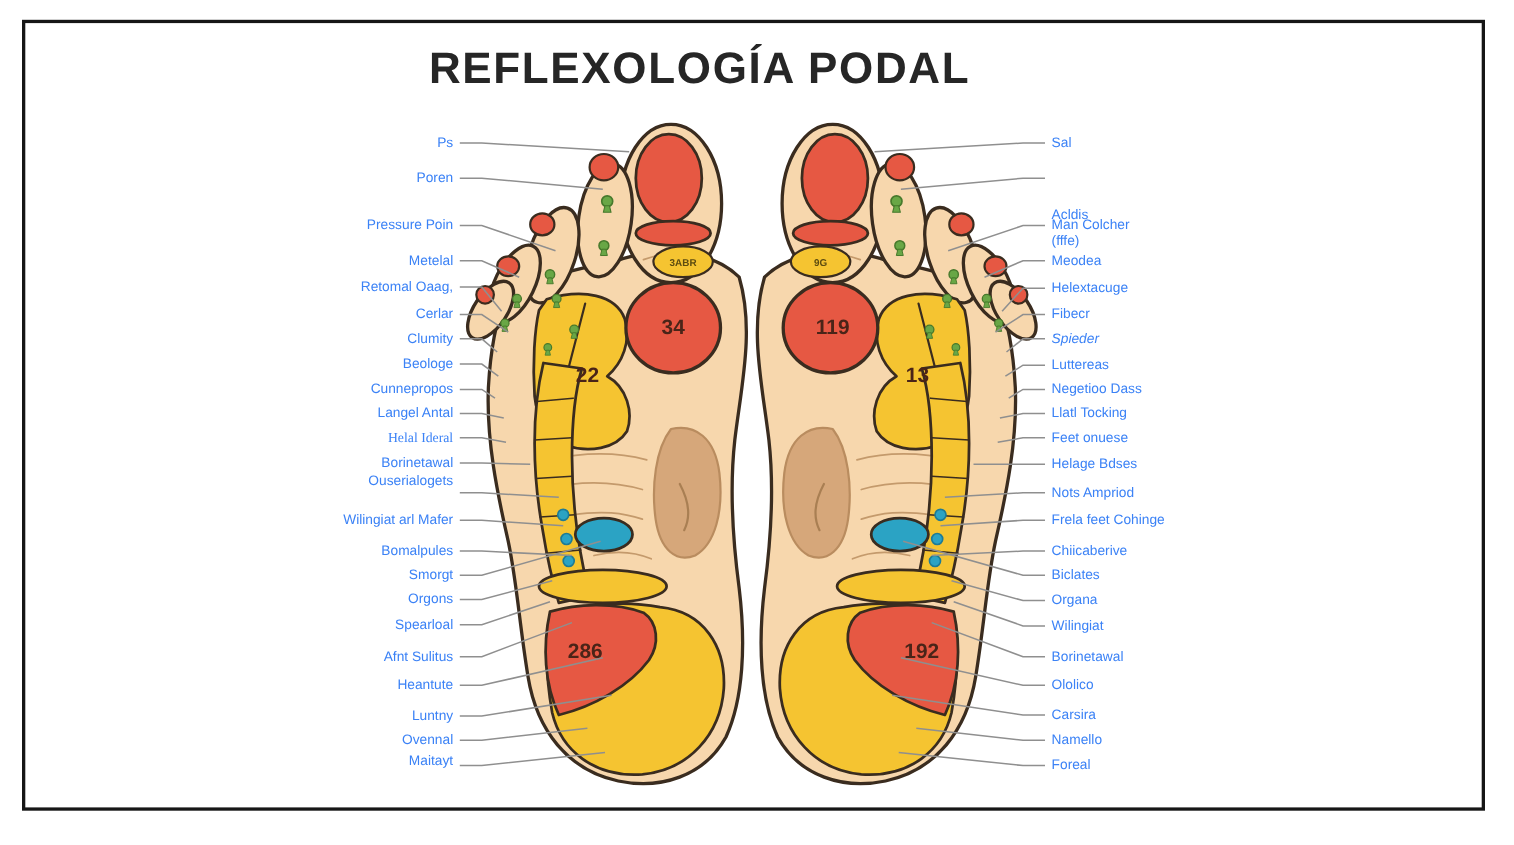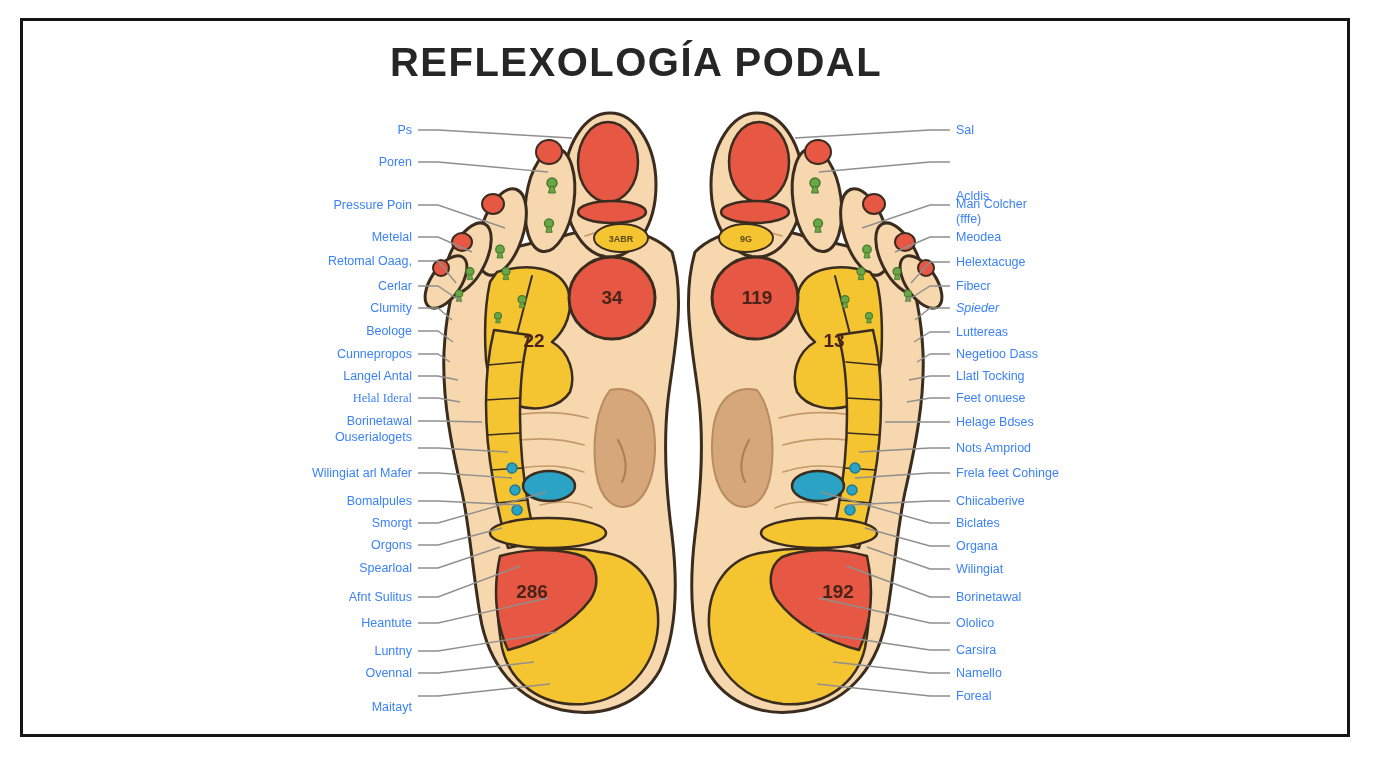--- a/index.html
+++ b/index.html
@@ -204,21 +204,21 @@
     <div style="top: 437px;">Ouserialogets</div>
     <div style="top: 473px;">Wilingiat arl Mafer</div>
     <div style="top: 501px;">Bomalpules</div>
     <div style="top: 523px;">Smorgt</div>
     <div style="top: 545px;">Orgons</div>
     <div style="top: 568px;">Spearloal</div>
     <div style="top: 597px;">Afnt Sulitus</div>
     <div style="top: 623px;">Heantute</div>
     <div style="top: 651px;">Luntny</div>
     <div style="top: 673px;">Ovennal</div>
-    <div style="top: 707px; text-align: right;">Maitayt</div>
+    <div style="top: 692px; text-align: right;">Maitayt</div>
   </div>
 <div class="labels right">
     <div style="top: 130px;">Sal</div>
     <div style="top: 162px; margin-top: 34px;">Acldis</div>
     <div style="top: 212px;">Man Colcher
 (fffe)</div>
     <div style="top: 237px;">Meodea</div>
     <div style="top: 262px;">Helextacuge</div>
     <div style="top: 286px;">Fibecr</div>
     <div style="top: 308px; font-style: italic;">Spieder</div>

